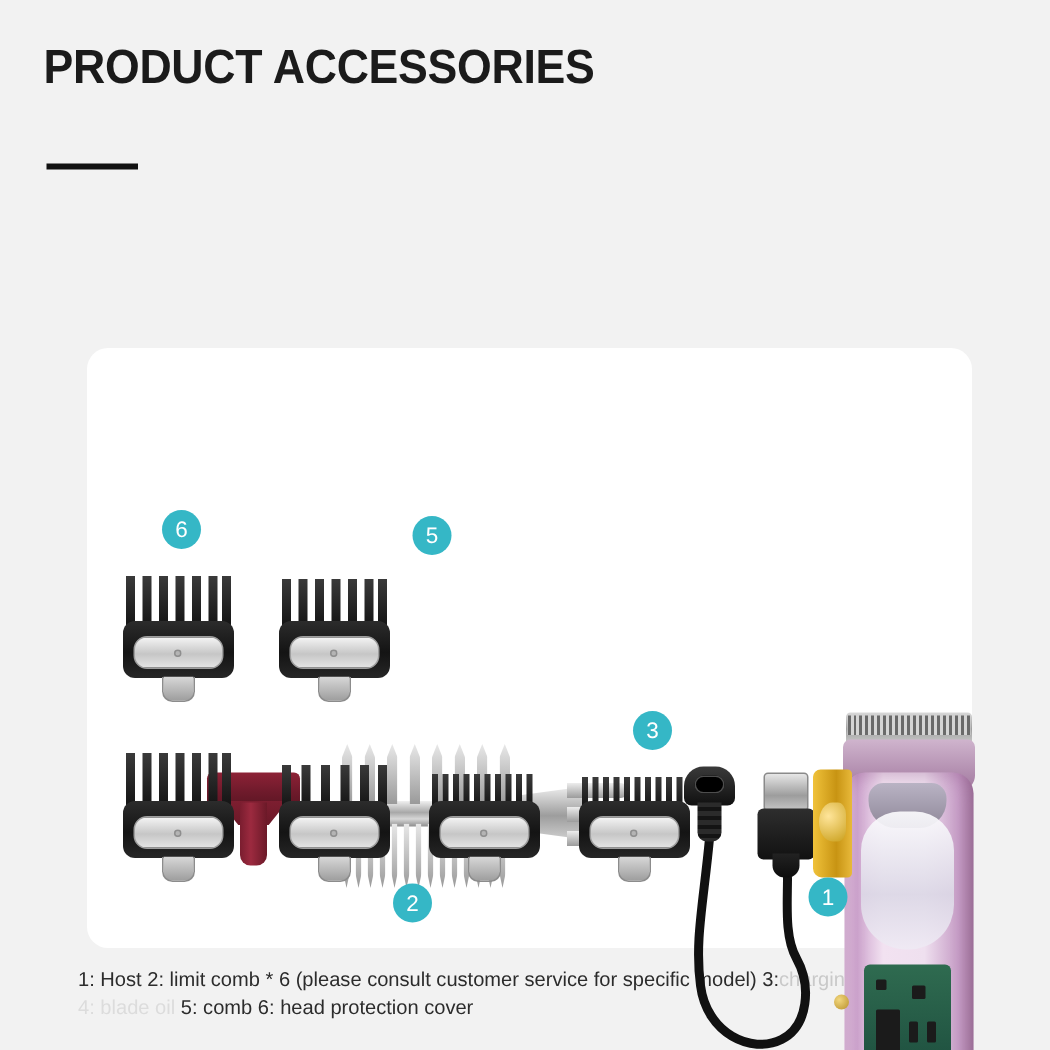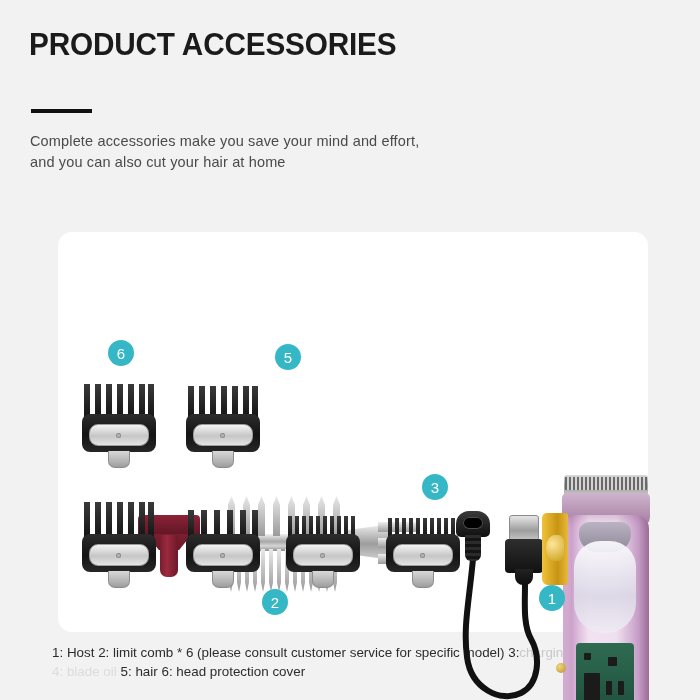--- a/index.html
+++ b/index.html
@@ -287,22 +287,20 @@
     background: radial-gradient(circle at 35% 35%,#f2d77e,#b8902b);
   }
 </style>
 </head>
 <body>
 
 <div id="page">
 
   <div class="page-title">PRODUCT ACCESSORIES</div>
   <div class="title-rule"></div>
-  <div class="subtitle">Complete accessories make you save your mind and effort,
-and you can also cut your hair at home</div>
 
   <div class="card">
 
     <div class="art cover6">
       <div class="bar"></div>
       <div class="flare"></div>
       <div class="stem"></div>
     </div>
 
     <div class="art comb5">
@@ -464,16 +462,16 @@
     </div>
     <div class="badge" style="left:481px; top:353px; width:26px; height:26px; z-index:50;">
       <span>1</span>
     </div>
 
   </div>
 
   <div class="caption">
     <span>1: Host 2: limit comb * 6 (please consult customer service for specific model) 3:</span><span class="cap-faded">charging cable</span><br>
     <span class="cap-faded2">4: blade oil</span>
-    <span>5: hair 6: head protection cover</span>
+    <span>5: comb 6: head protection cover</span>
   </div>
 
 </div>
 
 </body></html>

